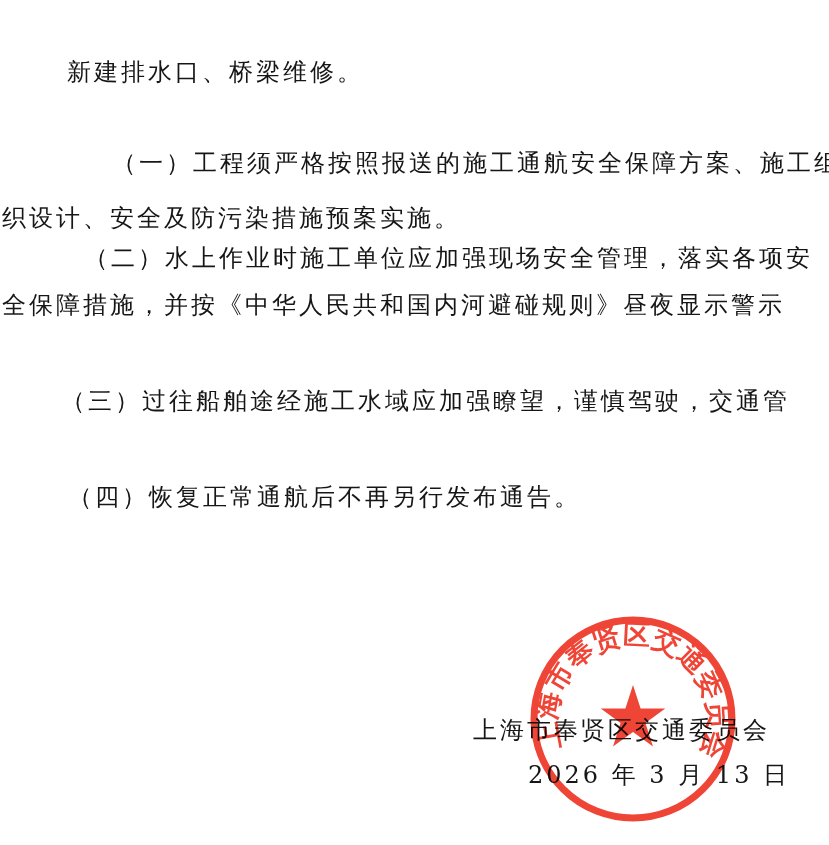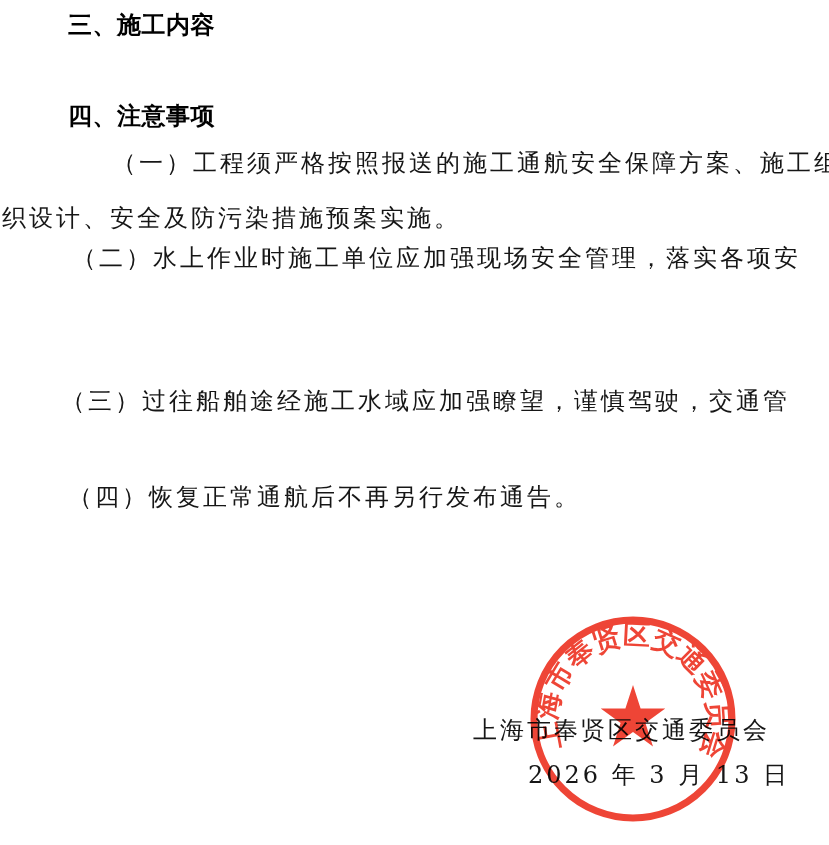--- a/index.html
+++ b/index.html
@@ -49,31 +49,31 @@
     font-weight: 700;
     font-size: 27px;
     letter-spacing: 0.5px;
   }
 </style>
 </head>
 <body>
 
 <div class="page">
 
-  <div class="ln heading" style="left:68px; top:8px;">三、施工内容</div>
 
+  <div class="ln" style="left:67px; top:55px;">新建排水口、桥梁维修。</div>
 
-  <div class="ln heading" style="left:68px; top:99px;">四、注意事项</div>
 
   <div class="ln" style="left:68px; top:146px;margin-left:44px;">（一）工程须严格按照报送的施工通航安全保障方案、施工组</div>
 
   <div class="ln" style="left:2px; top:193px;margin-top:8px;">织设计、安全及防污染措施预案实施。</div>
 
-  <div class="ln" style="left:72px; top:241px;">（二）水上作业时施工单位应加强现场安全管理，落实各项安</div>
+  <div class="ln" style="left:84px; top:241px;">（二）水上作业时施工单位应加强现场安全管理，落实各项安</div>
 
+  <div class="ln" style="left:2px; top:288px;">全保障措施，并按《中华人民共和国内河避碰规则》昼夜显示警示</div>
 
 
   <div class="ln" style="left:61px; top:384px;">（三）过往船舶途经施工水域应加强瞭望，谨慎驾驶，交通管</div>
 
 
   <div class="ln" style="left:68px; top:480px;">（四）恢复正常通航后不再另行发布通告。</div>
 
   <div class="ln" style="left:473px; top:713px;">上海市奉贤区交通委员会</div>
 
   <div class="ln" style="left:528px; top:758px;">2026 年 3 月 13 日</div>

